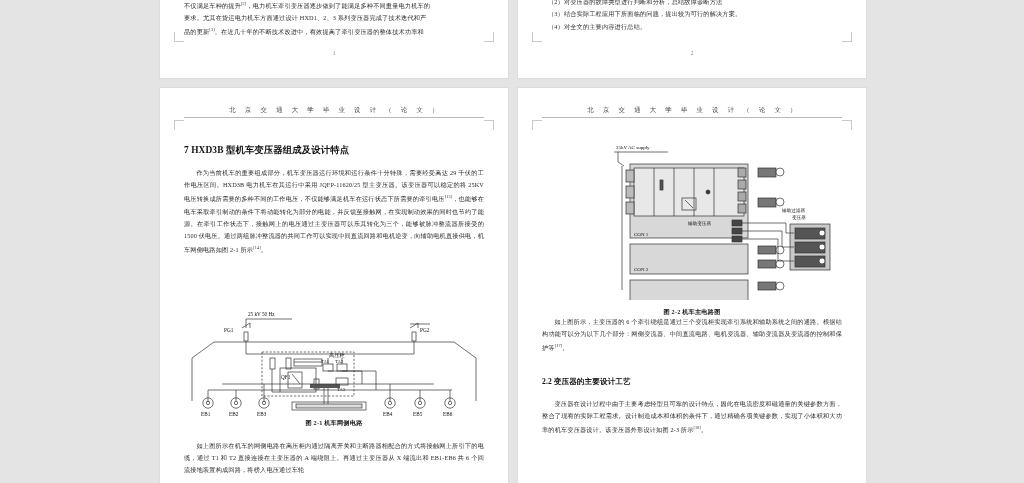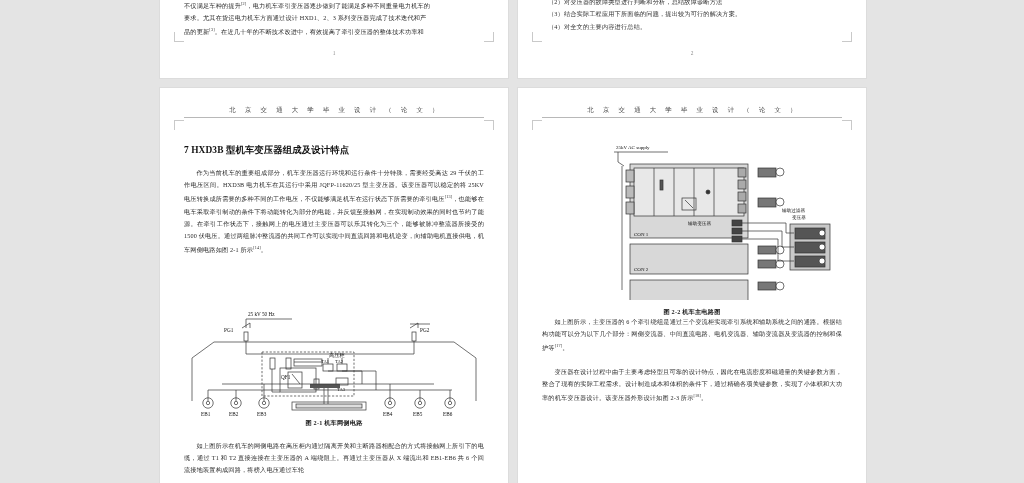--- a/index.html
+++ b/index.html
@@ -300,17 +300,18 @@
           <text x="92" y="96">CON 1</text>
           <text x="92" y="131">CON 2</text>
           <text x="92" y="163">CON 3</text>
         </g>
       </svg>
       <div class="cap" style="margin-top:8px;">图 2-2  机车主电路图</div>
     </div>
 
     <div style="position:absolute;left:24px;right:24px;top:228px;">
       <div class="para">如上图所示，主变压器的 6 个牵引绕组是通过三个变流柜实现牵引系统和辅助系统之间的通路。根据结构功能可以分为以下几个部分：网侧变流器、中间直流电路、电机变流器、辅助变流器及变流器的控制和保护等<sup>[17]</sup>。</div>
+      <div class="h3" style="margin-top:22px;">2.2 变压器的主要设计工艺</div>
       <div class="para" style="margin-top:11px;">变压器在设计过程中由于主要考虑轻型且可靠的设计特点，因此在电流密度和磁通量的关键参数方面，整合了现有的实际工程需求。设计制造成本和体积的条件下，通过精确各项关键参数，实现了小体积和大功率的机车变压器设计。该变压器外形设计如图 2-3 所示<sup>[18]</sup>。</div>
     </div>
   </div>
 
 </div>
 
 </body></html>

